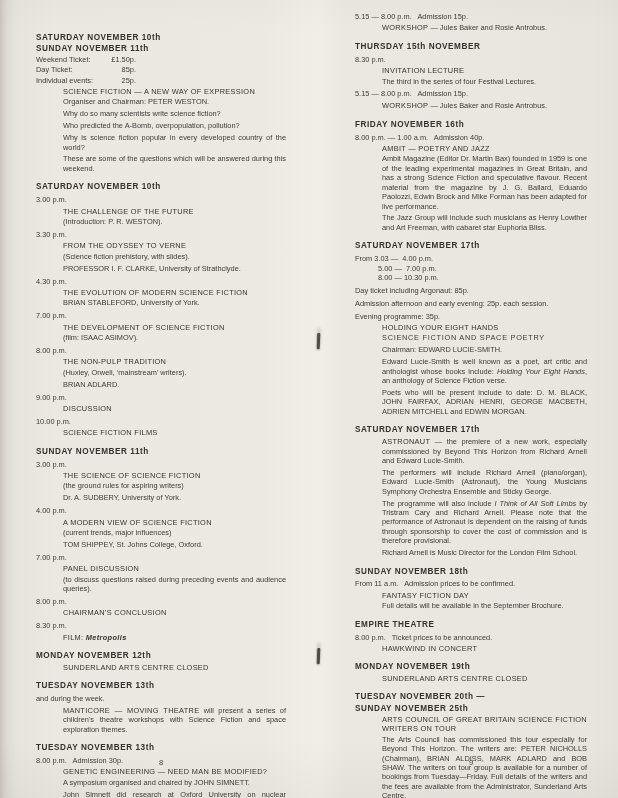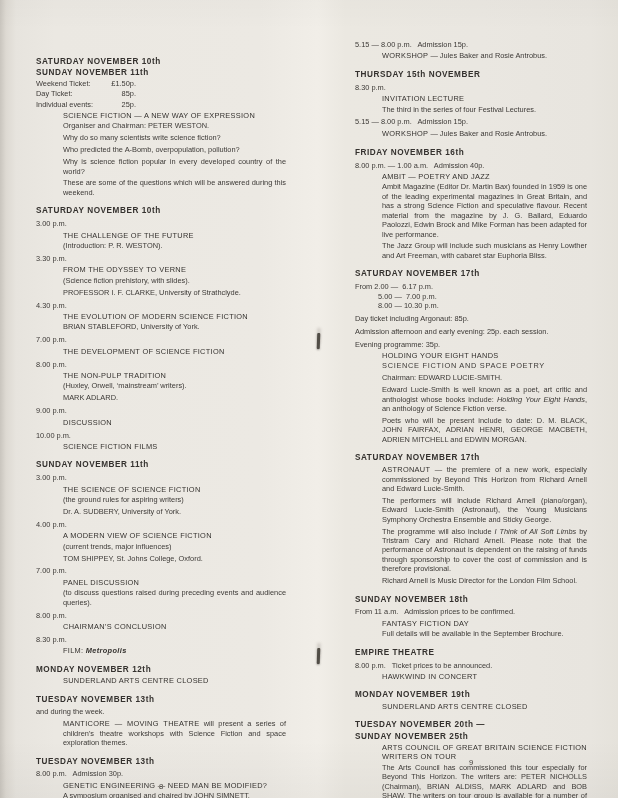--- a/index.html
+++ b/index.html
@@ -9,22 +9,22 @@
   
   #paper { position:relative; width:618px; height:798px;
     background:
       linear-gradient(180deg, rgba(0,0,0,0.015) 0, rgba(0,0,0,0) 30px, rgba(0,0,0,0) 740px, rgba(0,0,0,0.03) 798px),
       linear-gradient(90deg, #c9c5be 0px, #ddd9d2 6px, #e7e4de 16px, #ebe8e2 55px,
         #ece9e3 260px, #f0ede7 305px, #f1eee8 318px, #ebe8e1 345px,
         #eae7e1 480px, #e8e5df 590px, #e5e2db 618px);
   }
 
   .page { position:absolute; top:0; bottom:0; color:#3c3936; font-size:7.4px; line-height:9.4px; }
-  #page-left  { left:36px;  width:250px; padding-top:24px;margin-top:24px; }
-  #page-right { left:355px; width:232px; padding-top:36px; }
+  #page-left  { left:36px;  width:250px; padding-top:24px; }
+  #page-right { left:355px; width:232px; padding-top:8px; }
 
   .blk { position:relative; }
   .heading { font-weight:700; font-size:8.2px; letter-spacing:0.55px; margin-top:9px; color:#34312e; }
   .heading + .heading { margin-top:2px; }
   .meta { margin-top:3.5px; white-space:pre-wrap; }
   .meta-indent { margin-left:23px; margin-top:0; white-space:pre-wrap; }
   .ticket { margin-top:1px; }
   .ticket .lbl { display:inline-block; width:62px; }
   .ticket .val { display:inline-block; width:38px; text-align:right; }
   .title { margin-left:27px; margin-top:2px; font-weight:700; letter-spacing:0.35px;
@@ -67,24 +67,25 @@
       <div class="blk text"><span class="">(Introduction: P. R. WESTON).</span></div>
       <div class="blk meta"><span class="">3.30 p.m.</span></div>
       <div class="blk title"><span class="b ">FROM THE ODYSSEY TO VERNE</span></div>
       <div class="blk text"><span class="">(Science fiction prehistory, with slides).</span></div>
       <div class="blk text"><span class="">PROFESSOR I. F. CLARKE, University of Strathclyde.</span></div>
       <div class="blk meta"><span class="">4.30 p.m.</span></div>
       <div class="blk title"><span class="b ">THE EVOLUTION OF MODERN SCIENCE FICTION</span></div>
       <div class="blk text"><span class="">BRIAN STABLEFORD, University of York.</span></div>
       <div class="blk meta"><span class="">7.00 p.m.</span></div>
       <div class="blk title"><span class="b ">THE DEVELOPMENT OF SCIENCE FICTION</span></div>
+      <div class="blk text"><span class="">(film: ISAAC ASIMOV).</span></div>
       <div class="blk meta"><span class="">8.00 p.m.</span></div>
       <div class="blk title"><span class="b ">THE NON-PULP TRADITION</span></div>
       <div class="blk text"><span class="">(Huxley, Orwell, ‘mainstream’ writers).</span></div>
-      <div class="blk text"><span class="">MARK ADLARD.</span></div>
+      <div class="blk text"><span class="">BRIAN ADLARD.</span></div>
       <div class="blk meta"><span class="">9.00 p.m.</span></div>
       <div class="blk title"><span class="b ">DISCUSSION</span></div>
       <div class="blk meta"><span class="">10.00 p.m.</span></div>
       <div class="blk title"><span class="b ">SCIENCE FICTION FILMS</span></div>
       <div class="blk heading"><span class="">SUNDAY NOVEMBER 11th</span></div>
       <div class="blk meta"><span class="">3.00 p.m.</span></div>
       <div class="blk title"><span class="b ">THE SCIENCE OF SCIENCE FICTION</span></div>
       <div class="blk text"><span class="">(the ground rules for aspiring writers)</span></div>
       <div class="blk text"><span class="">Dr. A. SUDBERY, University of York.</span></div>
       <div class="blk meta"><span class="">4.00 p.m.</span></div>
@@ -119,21 +120,21 @@
       <div class="blk title"><span class="b ">INVITATION LECTURE</span></div>
       <div class="blk text"><span class="">The third in the series of four Festival Lectures.</span></div>
       <div class="blk meta"><span class="">5.15 — 8.00 p.m.   Admission 15p.</span></div>
       <div class="blk text"><span class="b ">WORKSHOP</span><span class=""> — Jules Baker and Rosie Antrobus.</span></div>
       <div class="blk heading"><span class="">FRIDAY NOVEMBER 16th</span></div>
       <div class="blk meta"><span class="">8.00 p.m. — 1.00 a.m.   Admission 40p.</span></div>
       <div class="blk title"><span class="b ">AMBIT — POETRY AND JAZZ</span></div>
       <div class="blk text"><span class="">Ambit Magazine (Editor Dr. Martin Bax) founded in 1959 is one of the leading experimental magazines in Great Britain, and has a strong Science Fiction and speculative flavour. Recent material from the magazine by J. G. Ballard, Eduardo Paolozzi, Edwin Brock and Mike Forman has been adapted for live performance.</span></div>
       <div class="blk text"><span class="">The Jazz Group will include such musicians as Henry Lowther and Art Freeman, with cabaret star Euphoria Bliss.</span></div>
       <div class="blk heading"><span class="">SATURDAY NOVEMBER 17th</span></div>
-      <div class="blk meta"><span class="">From 2.00 —  6.17 p.m.</span></div>
+      <div class="blk meta"><span class="">From 3.03 —  4.00 p.m.</span></div>
       <div class="blk meta-indent"><span class="">5.00 —  7.00 p.m.</span></div>
       <div class="blk meta-indent"><span class="">8.00 — 10.30 p.m.</span></div>
       <div class="blk meta"><span class="">Day ticket including Argonaut: 85p.</span></div>
       <div class="blk meta"><span class="">Admission afternoon and early evening: 25p. each session.</span></div>
       <div class="blk meta"><span class="">Evening programme: 35p.</span></div>
       <div class="blk title"><span class="b ">HOLDING YOUR EIGHT HANDS</span></div>
       <div class="blk subtitle"><span class="">SCIENCE FICTION AND SPACE POETRY</span></div>
       <div class="blk text"><span class="">Chairman: EDWARD LUCIE-SMITH.</span></div>
       <div class="blk text"><span class="">Edward Lucie-Smith is well known as a poet, art critic and anthologist whose books include: </span><span class="i">Holding Your Eight Hands</span><span class="">, an anthology of Science Fiction verse.</span></div>
       <div class="blk text"><span class="">Poets who will be present include to date: D. M. BLACK, JOHN FAIRFAX, ADRIAN HENRI, GEORGE MACBETH, ADRIEN MITCHELL and EDWIN MORGAN.</span></div>

